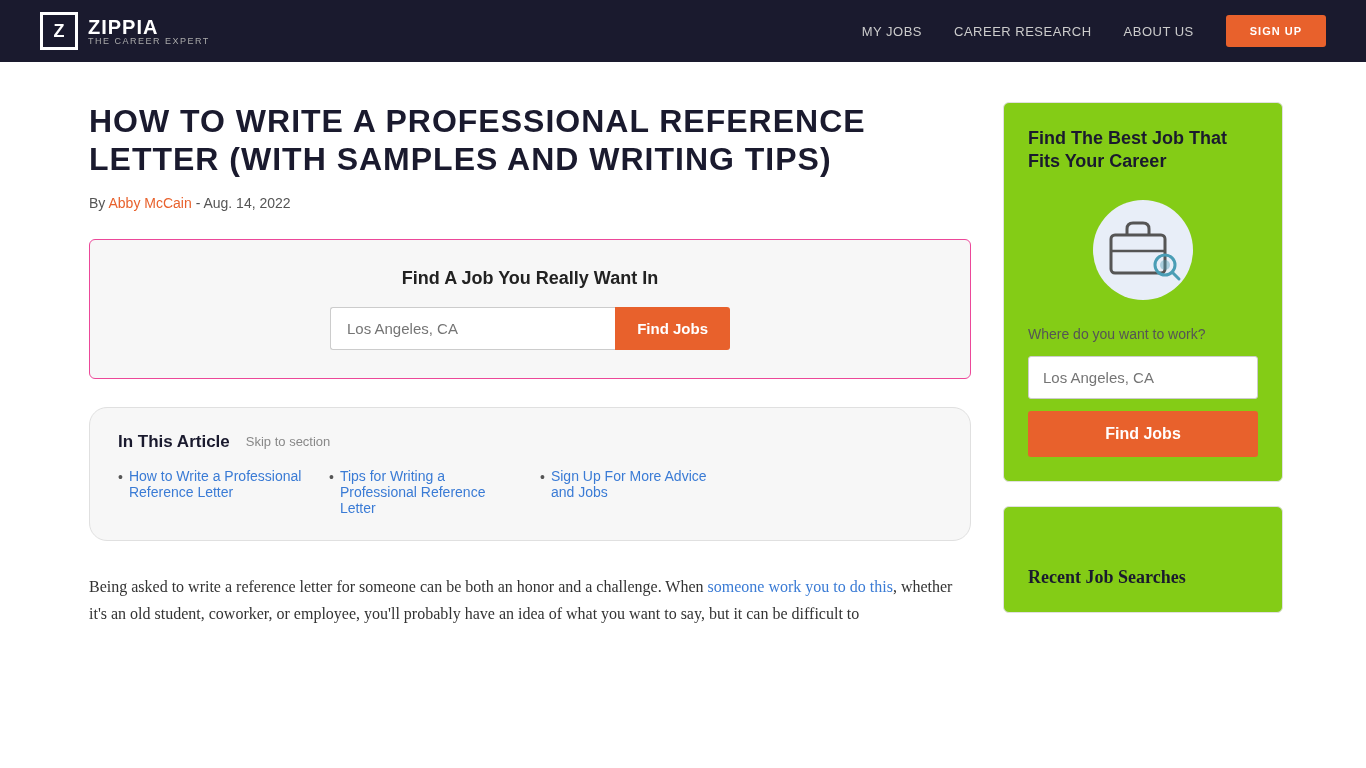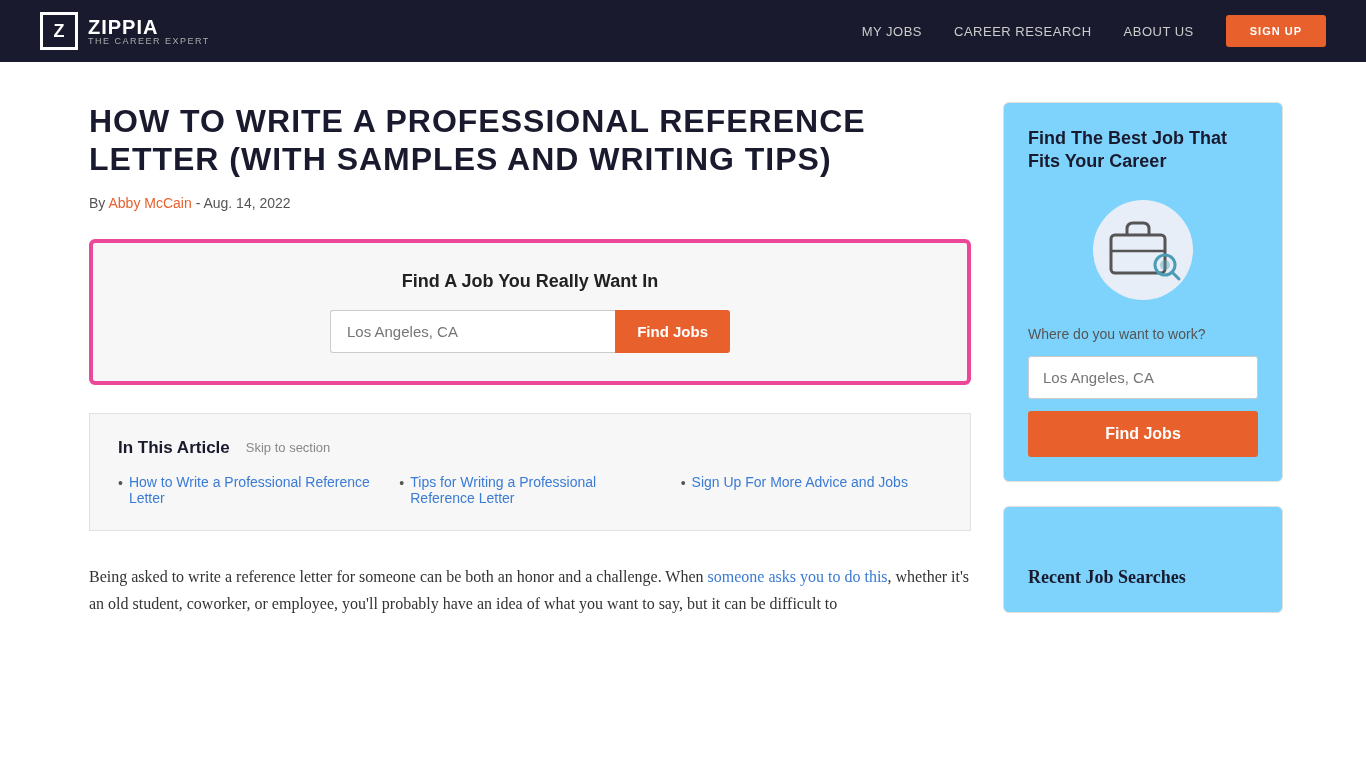--- a/index.html
+++ b/index.html
@@ -111,21 +111,21 @@
       margin-bottom: 28px;
     }
     .article-meta a {
       color: #e8612c;
       text-decoration: none;
     }
 
     
     .job-search-box {
       background: #f7f7f7;
-      border: 4px solid #ec4899;
+      border: 1px solid #ec4899;
       border-radius: 6px;
       padding: 28px 32px;
       margin-bottom: 28px;
       text-align: center;
     }
     .job-search-title {
       font-family: sans-serif;
       font-size: 18px;
       font-weight: 700;
       color: #222;
@@ -157,21 +157,21 @@
       font-size: 15px;
       font-weight: 700;
       cursor: pointer;
       border-radius: 0 3px 3px 0;
     }
 
     
     .in-article-box {
       background: #f7f7f7;
       border: 1px solid #e0e0e0;
-      border-radius: 0;
+      border-radius: 18px;
       padding: 24px 28px;
       margin-bottom: 32px;
     }
     .in-article-header {
       display: flex;
       align-items: center;
       gap: 16px;
       margin-bottom: 16px;
     }
     .in-article-title {
@@ -181,21 +181,21 @@
       color: #1a1a2e;
     }
     .skip-section {
       font-family: sans-serif;
       font-size: 13px;
       color: #888;
       cursor: pointer;
     }
     .in-article-links {
       display: grid;
-      grid-template-columns: 1fr 1fr 1fr;
+      grid-template-columns: 1fr 1fr 1fr 1fr;
       gap: 8px 20px;
     }
     .article-link-item {
       display: flex;
       align-items: flex-start;
       gap: 6px;
       font-family: sans-serif;
       font-size: 14px;
     }
     .article-link-item::before {
@@ -216,21 +216,21 @@
       line-height: 1.7;
       color: #333;
     }
     .body-text a {
       color: #3a7bd5;
       text-decoration: none;
     }
 
     
     .sidebar-card {
-      background: #7dd3fc;
+      background: #84cc16;
       border: 1px solid #e0e0e0;
       border-radius: 6px;
       padding: 24px;
       margin-bottom: 24px;
     }
     .sidebar-card-title {
       font-family: sans-serif;
       font-size: 18px;
       font-weight: 800;
       color: #1a1a2e;
@@ -352,21 +352,21 @@
         <div class="article-link-item">
           <a href="#">Tips for Writing a Professional Reference Letter</a>
         </div>
         <div class="article-link-item">
           <a href="#">Sign Up For More Advice and Jobs</a>
         </div>
       </div>
     </div>
 
     <p class="body-text">
-      <span>Being asked to write a reference letter for someone can be both an honor and a challenge. When </span><a href="#">someone asks you to do this</a><span>, whether it's an old student, coworker, or employee, you'll probably have an idea of what you want to say, but it can be difficult to</span>
+      <span>Being asked to write a reference letter for someone can be both an honor and a challenge. When </span><a href="#">someone work you to do this</a><span>, whether it's an old student, coworker, or employee, you'll probably have an idea of what you want to say, but it can be difficult to</span>
     </p>
 
   </main>
 
   <aside class="sidebar">
 
     <div class="sidebar-card">
       <div class="sidebar-card-title">Find The Best Job That Fits Your Career</div>
 
       

